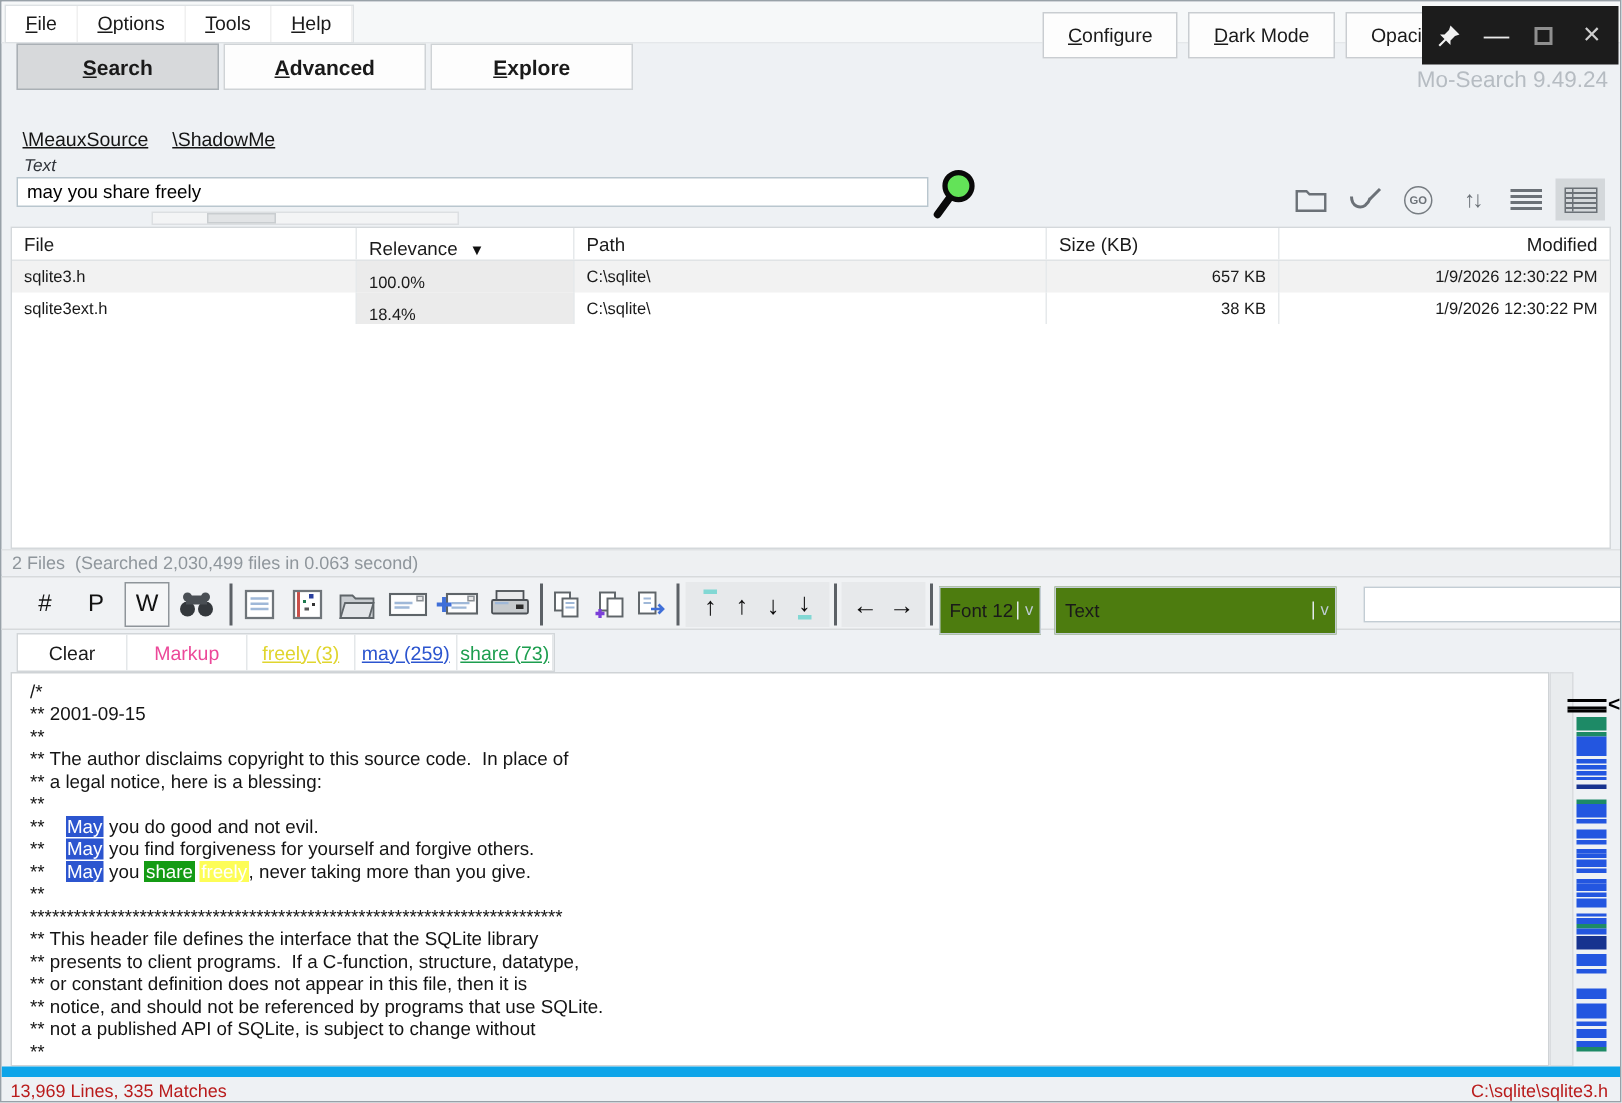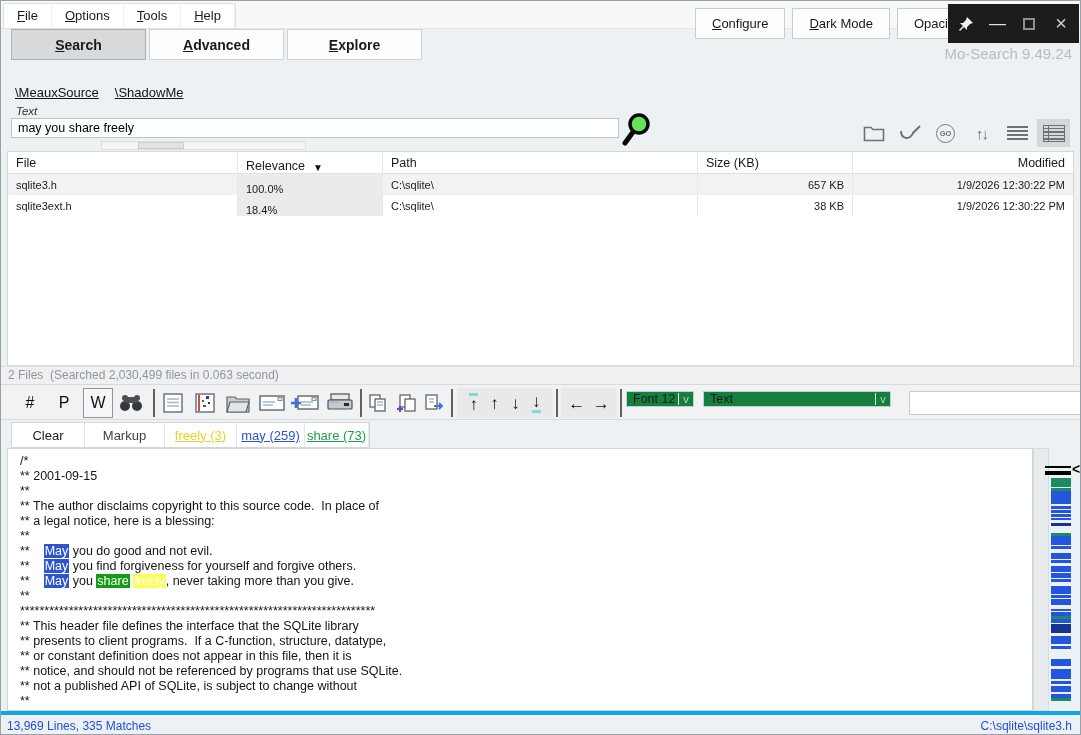--- a/index.html
+++ b/index.html
@@ -70,21 +70,21 @@
   
   .btoolbar { position:absolute; left:0; top:383px; width:100%; height:36px; background:#f0f2f4;
               border-top:1px solid #d7dadc; border-bottom:1px solid #d7dadc; }
   .tbtn { position:absolute; top:3px; height:30px; display:flex; align-items:center; justify-content:center; font-size:16px; color:#111; }
   .tbtn.sel { background:#f5f6f7; border:1px solid #8f959a; }
   .vsep { position:absolute; top:4px; width:2px; height:28px; background:#5c6166; }
   .arrow-panel { position:absolute; top:3px; height:30px; background:#e7e9eb; display:flex; align-items:center; justify-content:space-evenly; }
   .arr { font-size:17px; font-weight:bold; color:#0c0c0c; line-height:1; }
   .arr.topbar { border-top:3px solid #82d8d4; }
   .arr.botbar { border-bottom:3px solid #82d8d4; }
-  .combo { position:absolute; top:6px; height:16px; background:#15803d; border:1px solid #c3cdd4; display:flex; align-items:center; }
+  .combo { position:absolute; top:6px; height:32px; background:#4d7c0f; border:1px solid #c3cdd4; display:flex; align-items:center; }
   .combo-text { flex:1; font-size:12.5px; padding:0 6px; white-space:nowrap; overflow:hidden; }
   .combo-v { width:15px; text-align:center; color:#bfcdd6; font-size:11px; border-left:1px solid #e3e9ed; }
   .free-input { position:absolute; left:908px; top:6px; width:173px; height:24px; background:#fff; border:1px solid #c3cdd4; }
 
   
   .ptabs { position:absolute; left:10px; top:421px; height:26px; display:flex; background:#fff; border:1px solid #d2d6d9; }
   .ptab { height:100%; display:flex; align-items:center; justify-content:center; font-size:13px; border-right:1px solid #e4e7e9; }
 
   
   .preview { position:absolute; left:6px; top:447px; width:1026px; height:263px; background:#fff;
@@ -94,22 +94,22 @@
   .vscroll { position:absolute; left:1032px; top:447px; width:16px; height:263px; background:#e9ecee; border:1px solid #d9dcdf; }
   .minimap { position:absolute; left:1050px; top:447px; width:20px; height:263px; }
   .mbar { position:absolute; left:0; width:20px; }
   .map-indicator { position:absolute; left:1044px; top:463px; width:38px; height:14px; }
   .map-indicator .lines { position:absolute; left:0; top:2px; width:26px; height:9px;
       border-top:2px solid #000; border-bottom:2px solid #000; }
   .map-indicator .lines::after { content:""; position:absolute; left:0; right:0; top:2.5px; height:2px; background:#000; }
   .map-indicator .caret { position:absolute; left:27px; top:-3px; font-size:14px; font-weight:bold; color:#000; }
 
   
-  .statusbar { position:absolute; left:0; top:710px; width:100%; height:25px; background:#eef1f4; border-top:4px solid #0ea5e9;
-               font-size:12px; color:#1d4ed8; display:flex; align-items:center; justify-content:space-between; padding:0 8px 0 6px; }
+  .statusbar { position:absolute; left:0; top:710px; width:100%; height:25px; background:#eef1f4; border-top:7px solid #0ea5e9;
+               font-size:12px; color:#b91c1c; display:flex; align-items:center; justify-content:space-between; padding:0 8px 0 6px; }
 </style>
 </head>
 <body>
 
 <div class="window">
 
   <div class="menu-strip"></div>
   <div class="menu-items" id="menu-items">
       <div class="menu-item"><span class="ak">F</span>ile</div>
       <div class="menu-item"><span class="ak">O</span>ptions</div>
@@ -325,21 +325,21 @@
     </div>
     <div class="combo" style="left:702px;width:188px;">
       <span class="combo-text">Text</span>
       <span class="combo-v">v</span>
     </div>
     <div class="free-input"></div>
   </div>
 
   <div class="ptabs" id="preview-tabs">
       <div class="ptab" style="width:73px;color:#1a1a1a">Clear</div>
-      <div class="ptab" style="width:80px;color:#404040">Markup</div>
+      <div class="ptab" style="width:80px;color:#ec4899">Markup</div>
       <div class="ptab" style="width:72px;color:#e0d52e;text-decoration:underline">freely (3)</div>
       <div class="ptab" style="width:68px;color:#2c55cf;text-decoration:underline">may (259)</div>
       <div class="ptab" style="width:64px;color:#1d9e4f;text-decoration:underline">share (73)</div>
     </div>
 
   <div class="preview" id="preview-lines">
       <div class="pline"><span>/*</span></div>
       <div class="pline"><span>** 2001-09-15</span></div>
       <div class="pline"><span>**</span></div>
       <div class="pline"><span>** The author disclaims copyright to this source code.  In place of</span></div>

